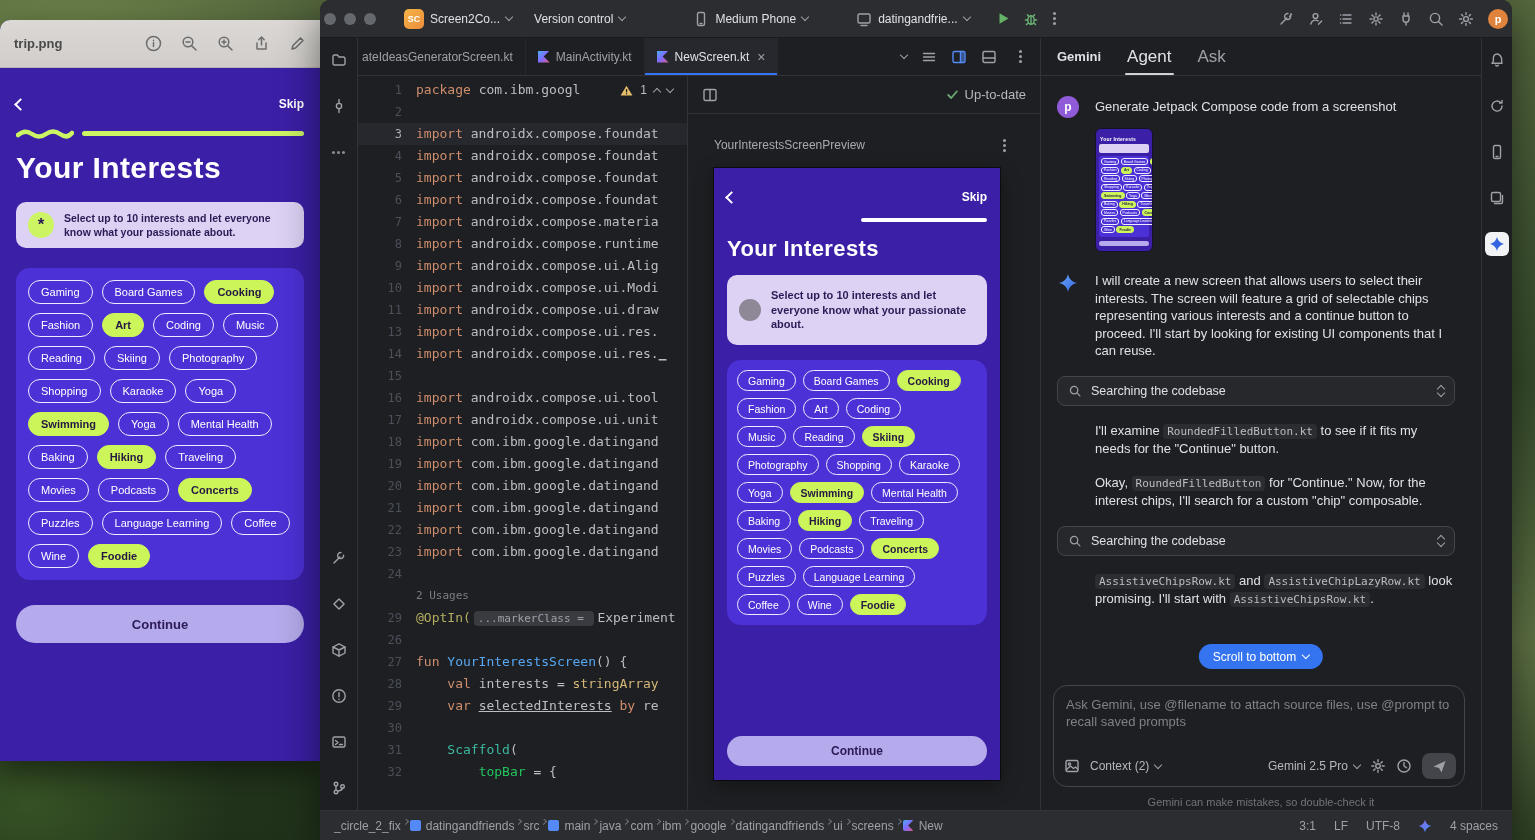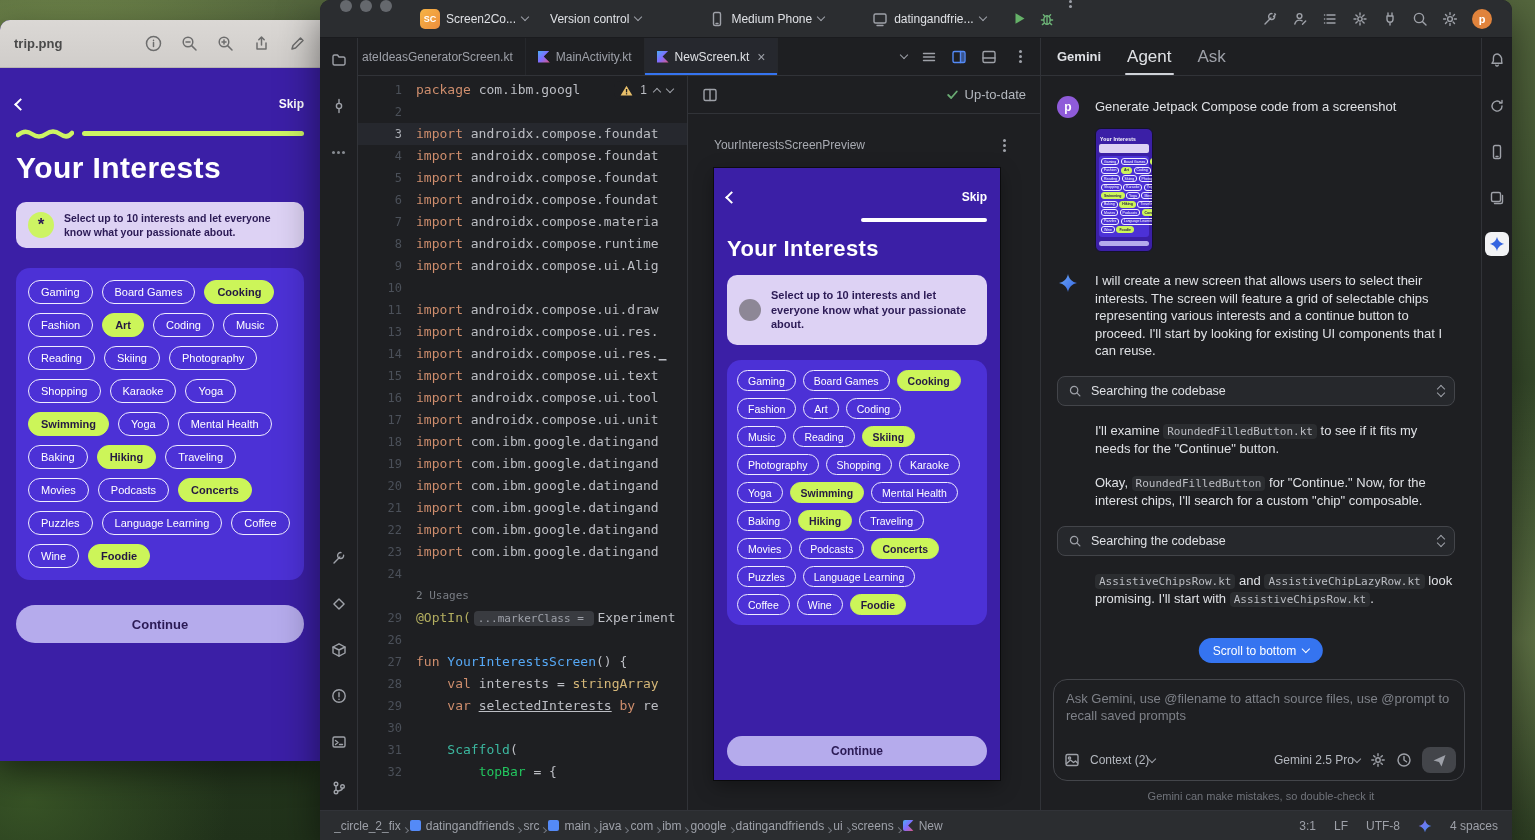--- a/index.html
+++ b/index.html
@@ -60,21 +60,21 @@
 .mock-prev .m-circ{width:22px;height:22px;background:#8d8796}
 .mock-prev .m-info{font-size:11px}
 .mock-prev .chips-panel{margin-top:15px;padding:10px}
 .mock-prev .chip-row{gap:7px;margin-bottom:7px}
 .mock-prev .chip-row:last-child{margin-bottom:0}
 .mock-prev .chip{font-size:10.5px;padding:3.5px 10px;border-radius:12px}
 .mock-prev .m-continue{margin-top:auto;margin-bottom:14px;height:30px;border-radius:15px;font-size:12px}
 
 
 .ide{position:absolute;left:320px;top:0;width:1192px;height:840px;background:#1e1f22;border-radius:10px 10px 0 0;display:flex;flex-direction:column;box-shadow:0 14px 40px rgba(0,0,0,.5);color:#bcbec4}
-.titlebar{height:38px;flex:none;background:#2b2d30;border-radius:10px 10px 0 0;display:flex;padding:0 20px;font-size:12px;color:#dfe1e5;border-bottom:1px solid #1a1b1e}
+.titlebar{height:38px;flex:none;background:#2b2d30;border-radius:10px 10px 0 0;display:flex;align-items:center;padding:0 4px;font-size:12px;color:#dfe1e5;border-bottom:1px solid #1a1b1e}
 .lights{display:flex;gap:8px;margin-right:22px}
 .light{width:12px;height:12px;border-radius:50%;background:#65686d}
 .tb-item{display:flex;align-items:center;gap:6px;padding:4px 6px;border-radius:6px;white-space:nowrap}
 .sc-badge{width:20px;height:20px;border-radius:5px;background:linear-gradient(135deg,#f6b445,#ec8d3d);color:#fff;font-size:9px;font-weight:800;display:flex;align-items:center;justify-content:center}
 .chev{display:inline-block;width:6px;height:6px;border-right:1.4px solid #9da0a8;border-bottom:1.4px solid #9da0a8;transform:rotate(45deg);margin-top:-3px}
 .chev.white{border-color:#fff}
 .ic{width:16px;height:16px;stroke:#9ea1a8;fill:none;stroke-width:1.4;stroke-linecap:round;stroke-linejoin:round}
 .kebab{width:3px;height:3px;border-radius:50%;background:#9da0a8;box-shadow:0 -5px 0 #9da0a8,0 5px 0 #9da0a8;margin:0 8px}
 .hdots{width:3px;height:3px;border-radius:50%;background:#878b92;box-shadow:-5px 0 0 #878b92,5px 0 0 #878b92}
 .tb-right{margin-left:auto;display:flex;align-items:center;gap:14px}
@@ -158,27 +158,27 @@
 .unfold{margin-left:auto;display:flex;flex-direction:column;align-items:center}
 .unf{width:6px;height:6px;border-right:1.3px solid #9da0a8;border-bottom:1.3px solid #9da0a8}
 .unf.up{transform:rotate(-135deg);margin-bottom:-1px}
 .unf.dn{transform:rotate(45deg);margin-top:-1px}
 .scroll-pill{position:absolute;bottom:8px;left:50%;transform:translateX(-50%);background:#3574f0;color:#fff;border:none;border-radius:13px;height:25px;padding:0 14px;font-size:12px;display:flex;align-items:center;gap:7px;font-family:"Liberation Sans",sans-serif}
 .g-input{flex:none;margin:8px 16px 0 12px;border:1px solid #43454a;border-radius:14px;position:relative;height:102px;background:#1e1f22}
 .g-input textarea{width:100%;height:62px;background:transparent;border:none;outline:none;resize:none;color:#dfe1e5;font-size:13px;line-height:17px;padding:10px 12px;font-family:"Liberation Sans",sans-serif}
 .g-input textarea::placeholder{color:#7e8188}
 .g-input-row{position:absolute;left:10px;right:8px;bottom:7px;display:flex;align-items:center;gap:10px;font-size:12px;color:#b4b8bf}
 .spacer{flex:1}
-.dd{display:flex;align-items:center;gap:0}
+.dd{display:flex;align-items:center;gap:6px}
 .send{width:34px;height:26px;border:none;border-radius:8px;background:#43454a;display:flex;align-items:center;justify-content:center}
-.g-disclaimer{flex:none;text-align:center;font-size:11px;color:#70737a;padding:9px 0 8px}
+.g-disclaimer{flex:none;text-align:center;font-size:11px;color:#70737a;padding:9px 0 2px}
 
 
 .statusbar{height:30px;flex:none;background:#2b2d30;border-top:1px solid #313338;display:flex;align-items:center;padding:0 14px;font-size:12px;color:#9da0a8}
-.crumbs{display:flex;align-items:flex-end;gap:2px;overflow:hidden;white-space:nowrap}
+.crumbs{display:flex;align-items:flex-start;gap:2px;overflow:hidden;white-space:nowrap}
 .crumb{display:flex;align-items:center;gap:5px}
 .bc-sep{width:5px;height:5px;border-top:1.3px solid #6f737a;border-right:1.3px solid #6f737a;transform:rotate(45deg);flex:none}
 .bc-ico{width:11px;height:11px;border-radius:2px;flex:none}
 .bc-ico.module{background:#548af7}
 .bc-ico.kotlin{background:linear-gradient(135deg,#4dabf5 0%,#7f6cff 48%,#e0567c 100%);clip-path:polygon(0 0,100% 0,50% 50%,100% 100%,0 100%)}
 .sb-right{margin-left:auto;display:flex;align-items:center;gap:18px}
 </style>
 </head>
 <body>
 
@@ -456,25 +456,25 @@
             </div>
           <div class="cline"><span class="ln">1</span><span class="ctext"><span class="tk-kw">package </span><span class="tk-id">com.ibm.googl</span></span></div>
               <div class="cline"><span class="ln">2</span><span class="ctext"></span></div>
               <div class="cline hl"><span class="ln">3</span><span class="ctext"><span class="tk-kw">import </span><span class="tk-id">androidx.compose.foundat</span></span></div>
               <div class="cline"><span class="ln">4</span><span class="ctext"><span class="tk-kw">import </span><span class="tk-id">androidx.compose.foundat</span></span></div>
               <div class="cline"><span class="ln">5</span><span class="ctext"><span class="tk-kw">import </span><span class="tk-id">androidx.compose.foundat</span></span></div>
               <div class="cline"><span class="ln">6</span><span class="ctext"><span class="tk-kw">import </span><span class="tk-id">androidx.compose.foundat</span></span></div>
               <div class="cline"><span class="ln">7</span><span class="ctext"><span class="tk-kw">import </span><span class="tk-id">androidx.compose.materia</span></span></div>
               <div class="cline"><span class="ln">8</span><span class="ctext"><span class="tk-kw">import </span><span class="tk-id">androidx.compose.runtime</span></span></div>
               <div class="cline"><span class="ln">9</span><span class="ctext"><span class="tk-kw">import </span><span class="tk-id">androidx.compose.ui.Alig</span></span></div>
-              <div class="cline"><span class="ln">10</span></div>
+              <div class="cline"><span class="ln">10</span><span class="ctext"><span class="tk-kw">import </span><span class="tk-id">androidx.compose.ui.Modi</span></span></div>
               <div class="cline"><span class="ln">11</span><span class="ctext"><span class="tk-kw">import </span><span class="tk-id">androidx.compose.ui.draw</span></span></div>
               <div class="cline"><span class="ln">13</span><span class="ctext"><span class="tk-kw">import </span><span class="tk-id">androidx.compose.ui.res.</span></span></div>
               <div class="cline"><span class="ln">14</span><span class="ctext"><span class="tk-kw">import </span><span class="tk-id">androidx.compose.ui.res.</span><span class="tk-ul">_</span></span></div>
-              <div class="cline"><span class="ln">15</span><span class="ctext"><span class="tk-kw">import </span><span class="tk-id">androidx.compose.ui.text</span></span></div>
+              <div class="cline"><span class="ln">15</span></div>
               <div class="cline"><span class="ln">16</span><span class="ctext"><span class="tk-kw">import </span><span class="tk-id">androidx.compose.ui.tool</span></span></div>
               <div class="cline"><span class="ln">17</span><span class="ctext"><span class="tk-kw">import </span><span class="tk-id">androidx.compose.ui.unit</span></span></div>
               <div class="cline"><span class="ln">18</span><span class="ctext"><span class="tk-kw">import </span><span class="tk-id">com.ibm.google.datingand</span></span></div>
               <div class="cline"><span class="ln">19</span><span class="ctext"><span class="tk-kw">import </span><span class="tk-id">com.ibm.google.datingand</span></span></div>
               <div class="cline"><span class="ln">20</span><span class="ctext"><span class="tk-kw">import </span><span class="tk-id">com.ibm.google.datingand</span></span></div>
               <div class="cline"><span class="ln">21</span><span class="ctext"><span class="tk-kw">import </span><span class="tk-id">com.ibm.google.datingand</span></span></div>
               <div class="cline"><span class="ln">22</span><span class="ctext"><span class="tk-kw">import </span><span class="tk-id">com.ibm.google.datingand</span></span></div>
               <div class="cline"><span class="ln">23</span><span class="ctext"><span class="tk-kw">import </span><span class="tk-id">com.ibm.google.datingand</span></span></div>
               <div class="cline"><span class="ln">24</span><span class="ctext"></span></div>
               <div class="cline"><span class="ln"></span><span class="inlay-usages">2 Usages</span></div>

